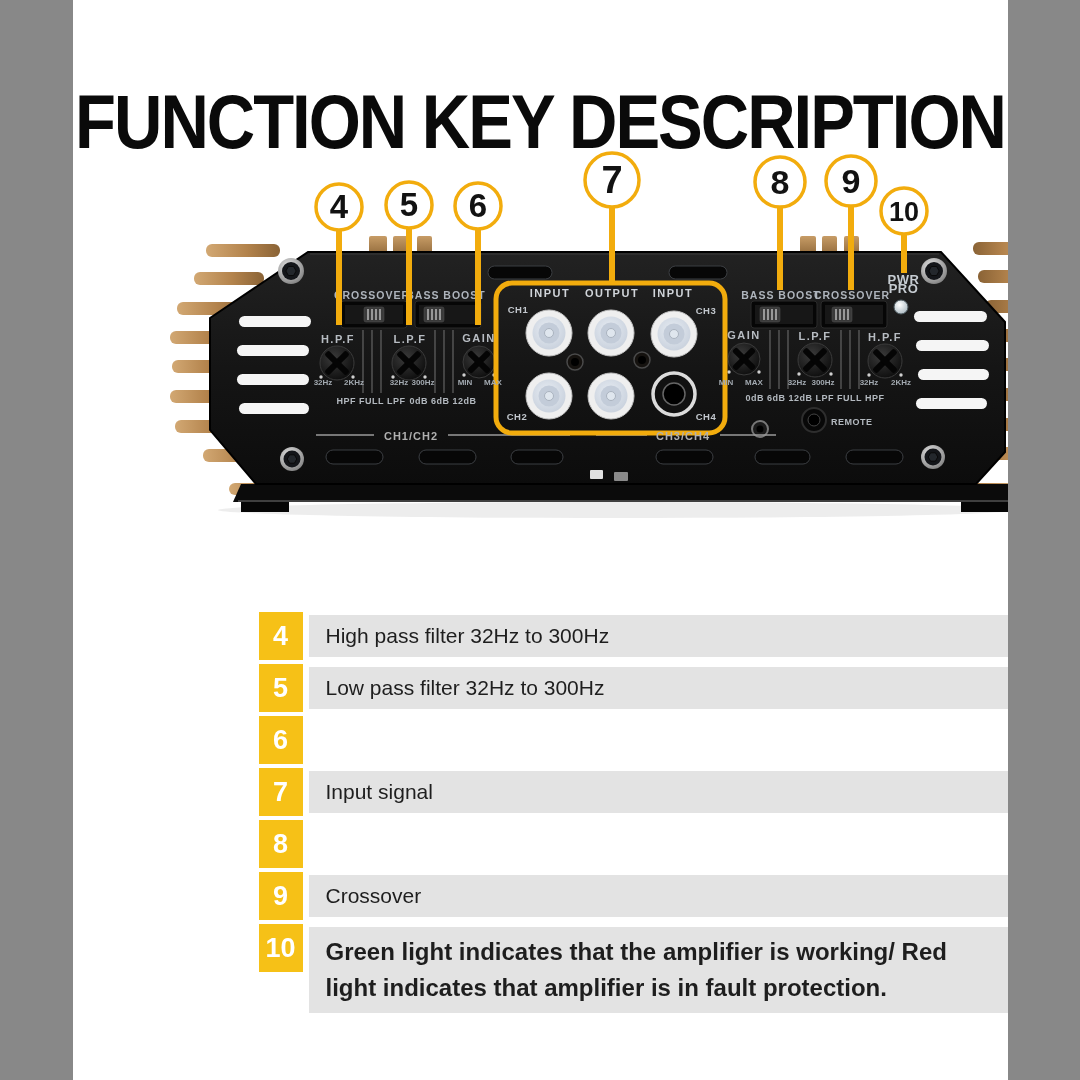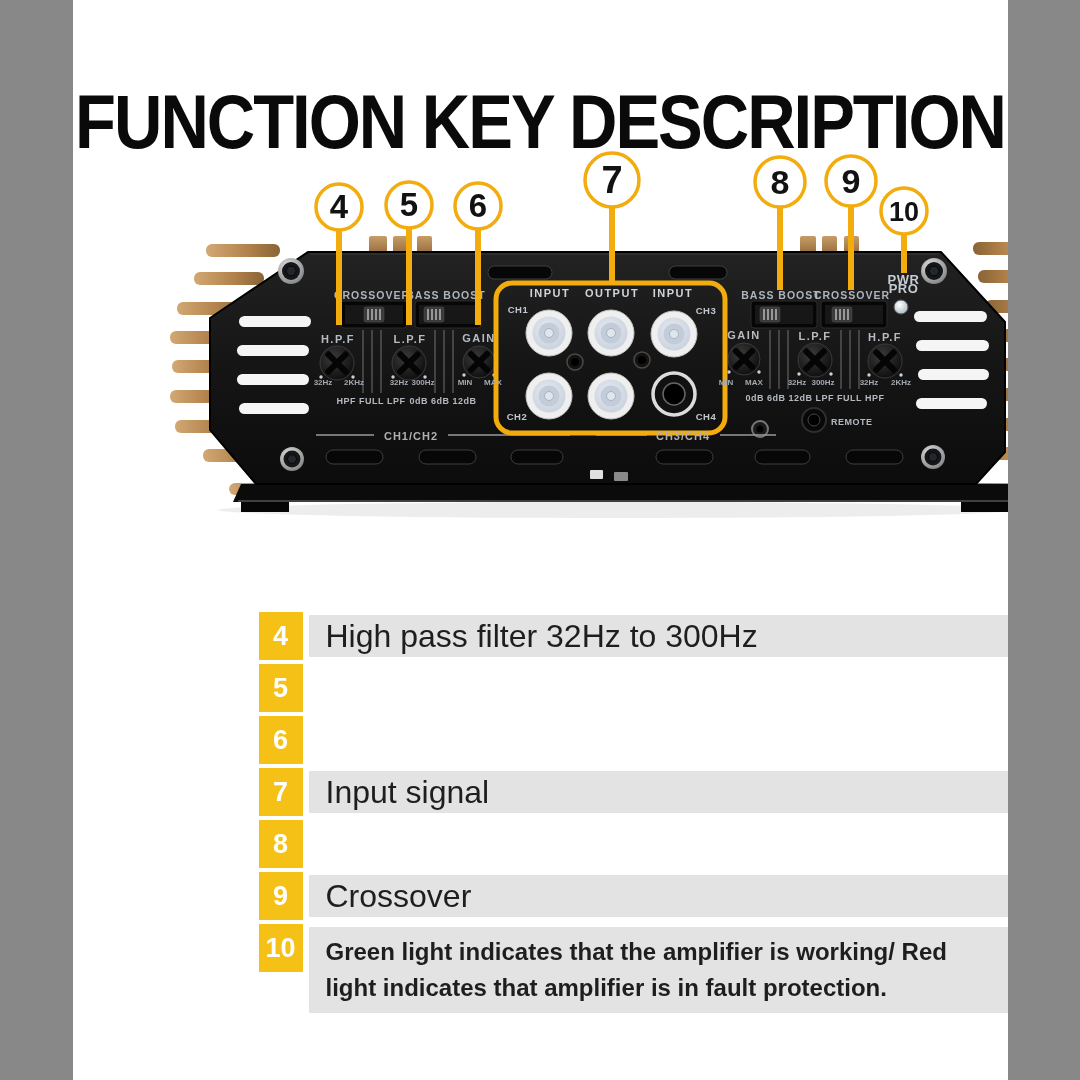--- a/index.html
+++ b/index.html
@@ -24,21 +24,21 @@
   .co-num{fill:#121212;font-weight:bold;text-anchor:middle;}
   .chline{stroke:#9a9a9a;stroke-width:1.5;}
   .scaleline{stroke:#8e8e8e;stroke-width:1.1;opacity:.7;}
   .pwrpro{position:absolute;left:812px;top:275px;width:38px;text-align:center;
           font-size:13px;font-weight:bold;line-height:9px;letter-spacing:.5px;color:#c6ccd2;}
   .legend-row{position:absolute;left:186px;display:flex;align-items:flex-start;}
   .legend-num{width:44px;height:48px;background:var(--legend-number-bg);color:#ffffff;
               font-size:27px;font-weight:bold;display:flex;align-items:center;justify-content:center;}
   .legend-bar{margin-left:6px;margin-top:3px;width:704px;min-height:42px;background:var(--legend-row-bg);
               display:flex;align-items:center;box-sizing:border-box;padding:2px 14px 2px 17px;}
-  .legend-text{font-size:32px;color:#1e1e1e;}
+  .legend-text{font-size:21px;color:#1e1e1e;}
   .legend-row.tall .legend-bar{min-height:86px;align-items:center;}
   .legend-row.tall .legend-text{font-weight:bold;font-size:24px;line-height:1.5;}
 </style>
 </head>
 <body>
 
 <div class="page">
 
   <h1 class="title">FUNCTION KEY DESCRIPTION</h1>
 
@@ -450,20 +450,23 @@
 
   <div>
     <div class="legend-row" style="top:612px">
       <div class="legend-num">4</div>
       <div class="legend-bar">
           <span class="legend-text">High pass filter 32Hz to 300Hz</span>
         </div>
     </div>
     <div class="legend-row" style="top:664px">
       <div class="legend-num">5</div>
+      <div class="legend-bar">
+          <span class="legend-text">Low pass filter 32Hz to 300Hz</span>
+        </div>
     </div>
     <div class="legend-row" style="top:716px">
       <div class="legend-num">6</div>
     </div>
     <div class="legend-row" style="top:768px">
       <div class="legend-num">7</div>
       <div class="legend-bar">
           <span class="legend-text">Input signal</span>
         </div>
     </div>

